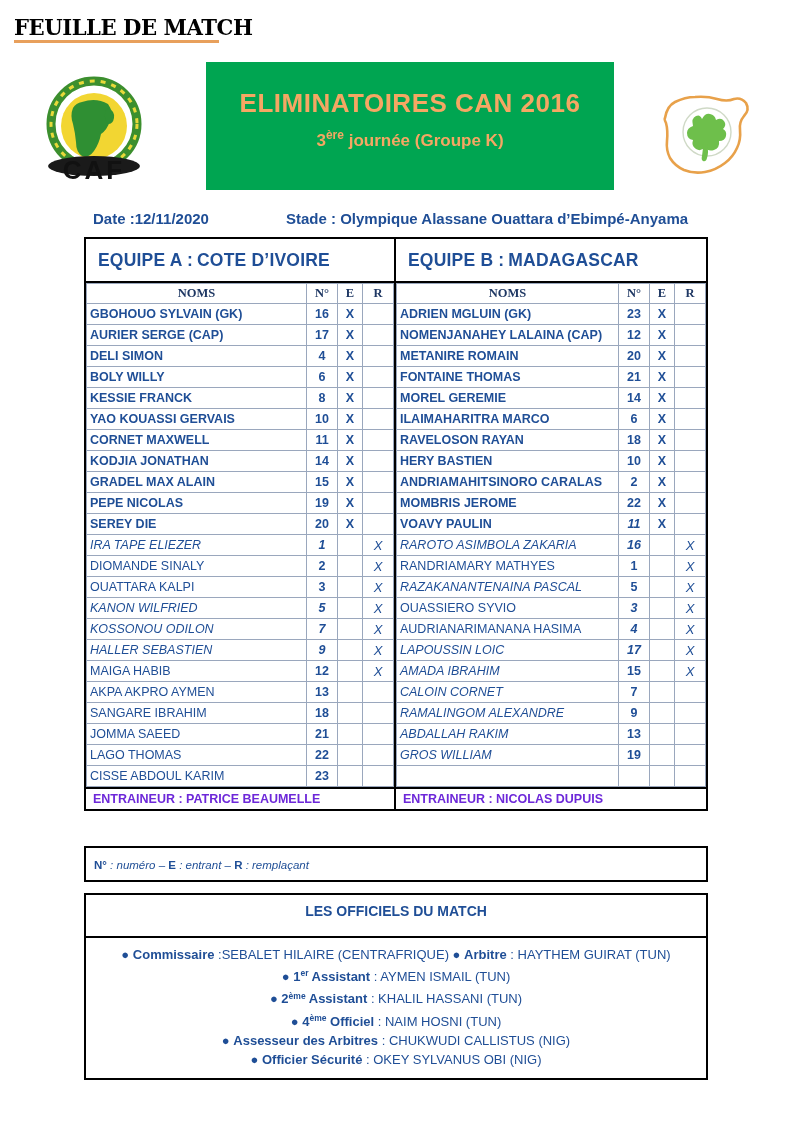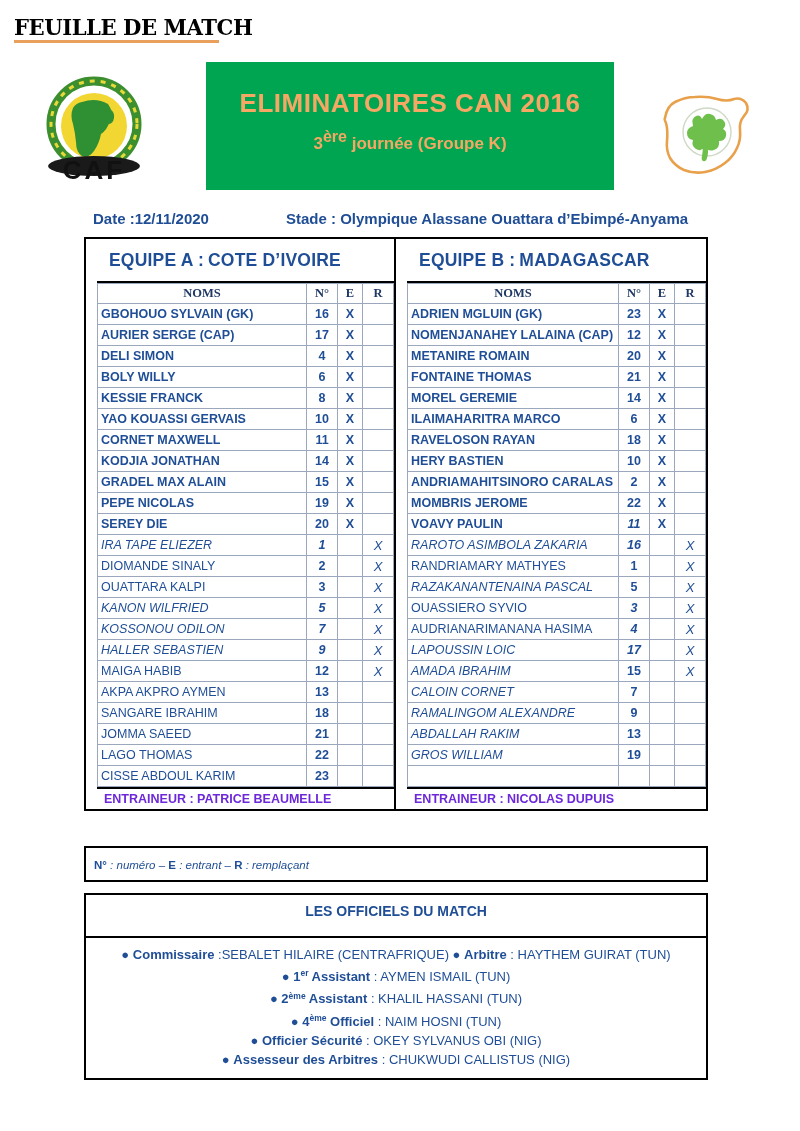--- a/index.html
+++ b/index.html
@@ -30,42 +30,42 @@
     background:#00a551;
   }
   .banner-line1{
     position:absolute;left:0;top:26px;width:100%;text-align:center;
     color:#f5a763;font-weight:bold;font-size:26px;letter-spacing:0.5px;
   }
   .banner-line2{
     position:absolute;left:0;top:66px;width:100%;text-align:center;
     color:#f5a763;font-weight:bold;font-size:17px;
   }
-  .banner-line2 sup{font-size:16px;vertical-align:super;}
+  .banner-line2 sup{font-size:12px;vertical-align:super;}
 
   
   .caf-logo{position:absolute;left:34px;top:72px;width:120px;height:118px;}
   .fif-logo{position:absolute;left:645px;top:74px;width:118px;height:116px;}
 
   
   .dateline{
     position:absolute;left:86px;top:210px;width:628px;height:22px;
     font-weight:bold;font-size:15px;color:#1f4e96;
   }
   .dateline .dt{position:absolute;left:7px;top:0;}
   .dateline .st{position:absolute;left:200px;top:0;}
 
   
   .sheet{
     position:absolute;left:84px;top:237px;width:624px;
     border:2.5px solid #000;
     box-sizing:border-box;
   }
   .teamrow{display:flex;}
-  .half{width:50%;box-sizing:border-box;margin-left:11px;}
+  .half{width:50%;box-sizing:border-box;}
   .half.left{border-right:2.5px solid #000;}
 
   .team-head{
     height:44px;box-sizing:border-box;
     display:flex;align-items:center;
     padding-left:12px;
     font-weight:bold;font-size:17.5px;color:#1f4e96;
     letter-spacing:0.2px;
     border-bottom:2.5px solid #000;
     background:#fff;
@@ -532,18 +532,18 @@
     </div>
   </div>
 
   <div class="officials">
     <div class="off-head">LES OFFICIELS DU MATCH</div>
     <div class="off-body" id="off-body">
         <div class="off-line first"><span class="bullet">●&nbsp;</span><b>Commissaire</b> :SEBALET HILAIRE (CENTRAFRIQUE) <span class="bullet">●</span> <b>Arbitre</b> : HAYTHEM GUIRAT (TUN)</div>
         <div class="off-line"><span class="bullet">●&nbsp;</span><b>1</b><b><sup>er</sup></b><b> Assistant</b> : AYMEN ISMAIL (TUN)</div>
         <div class="off-line"><span class="bullet">●&nbsp;</span><b>2</b><b><sup>ème</sup></b><b> Assistant</b> : KHALIL HASSANI (TUN)</div>
         <div class="off-line"><span class="bullet">●&nbsp;</span><b>4</b><b><sup>ème</sup></b><b> Officiel</b> : NAIM HOSNI (TUN)</div>
+        <div class="off-line"><span class="bullet">●&nbsp;</span><b>Assesseur des Arbitres</b> : CHUKWUDI CALLISTUS (NIG)</div>
         <div class="off-line"><span class="bullet">●&nbsp;</span><b>Officier Sécurité</b> : OKEY SYLVANUS OBI (NIG)</div>
-        <div class="off-line"><span class="bullet">●&nbsp;</span><b>Assesseur des Arbitres</b> : CHUKWUDI CALLISTUS (NIG)</div>
       </div>
   </div>
 
 </div>
 
 </body></html>

